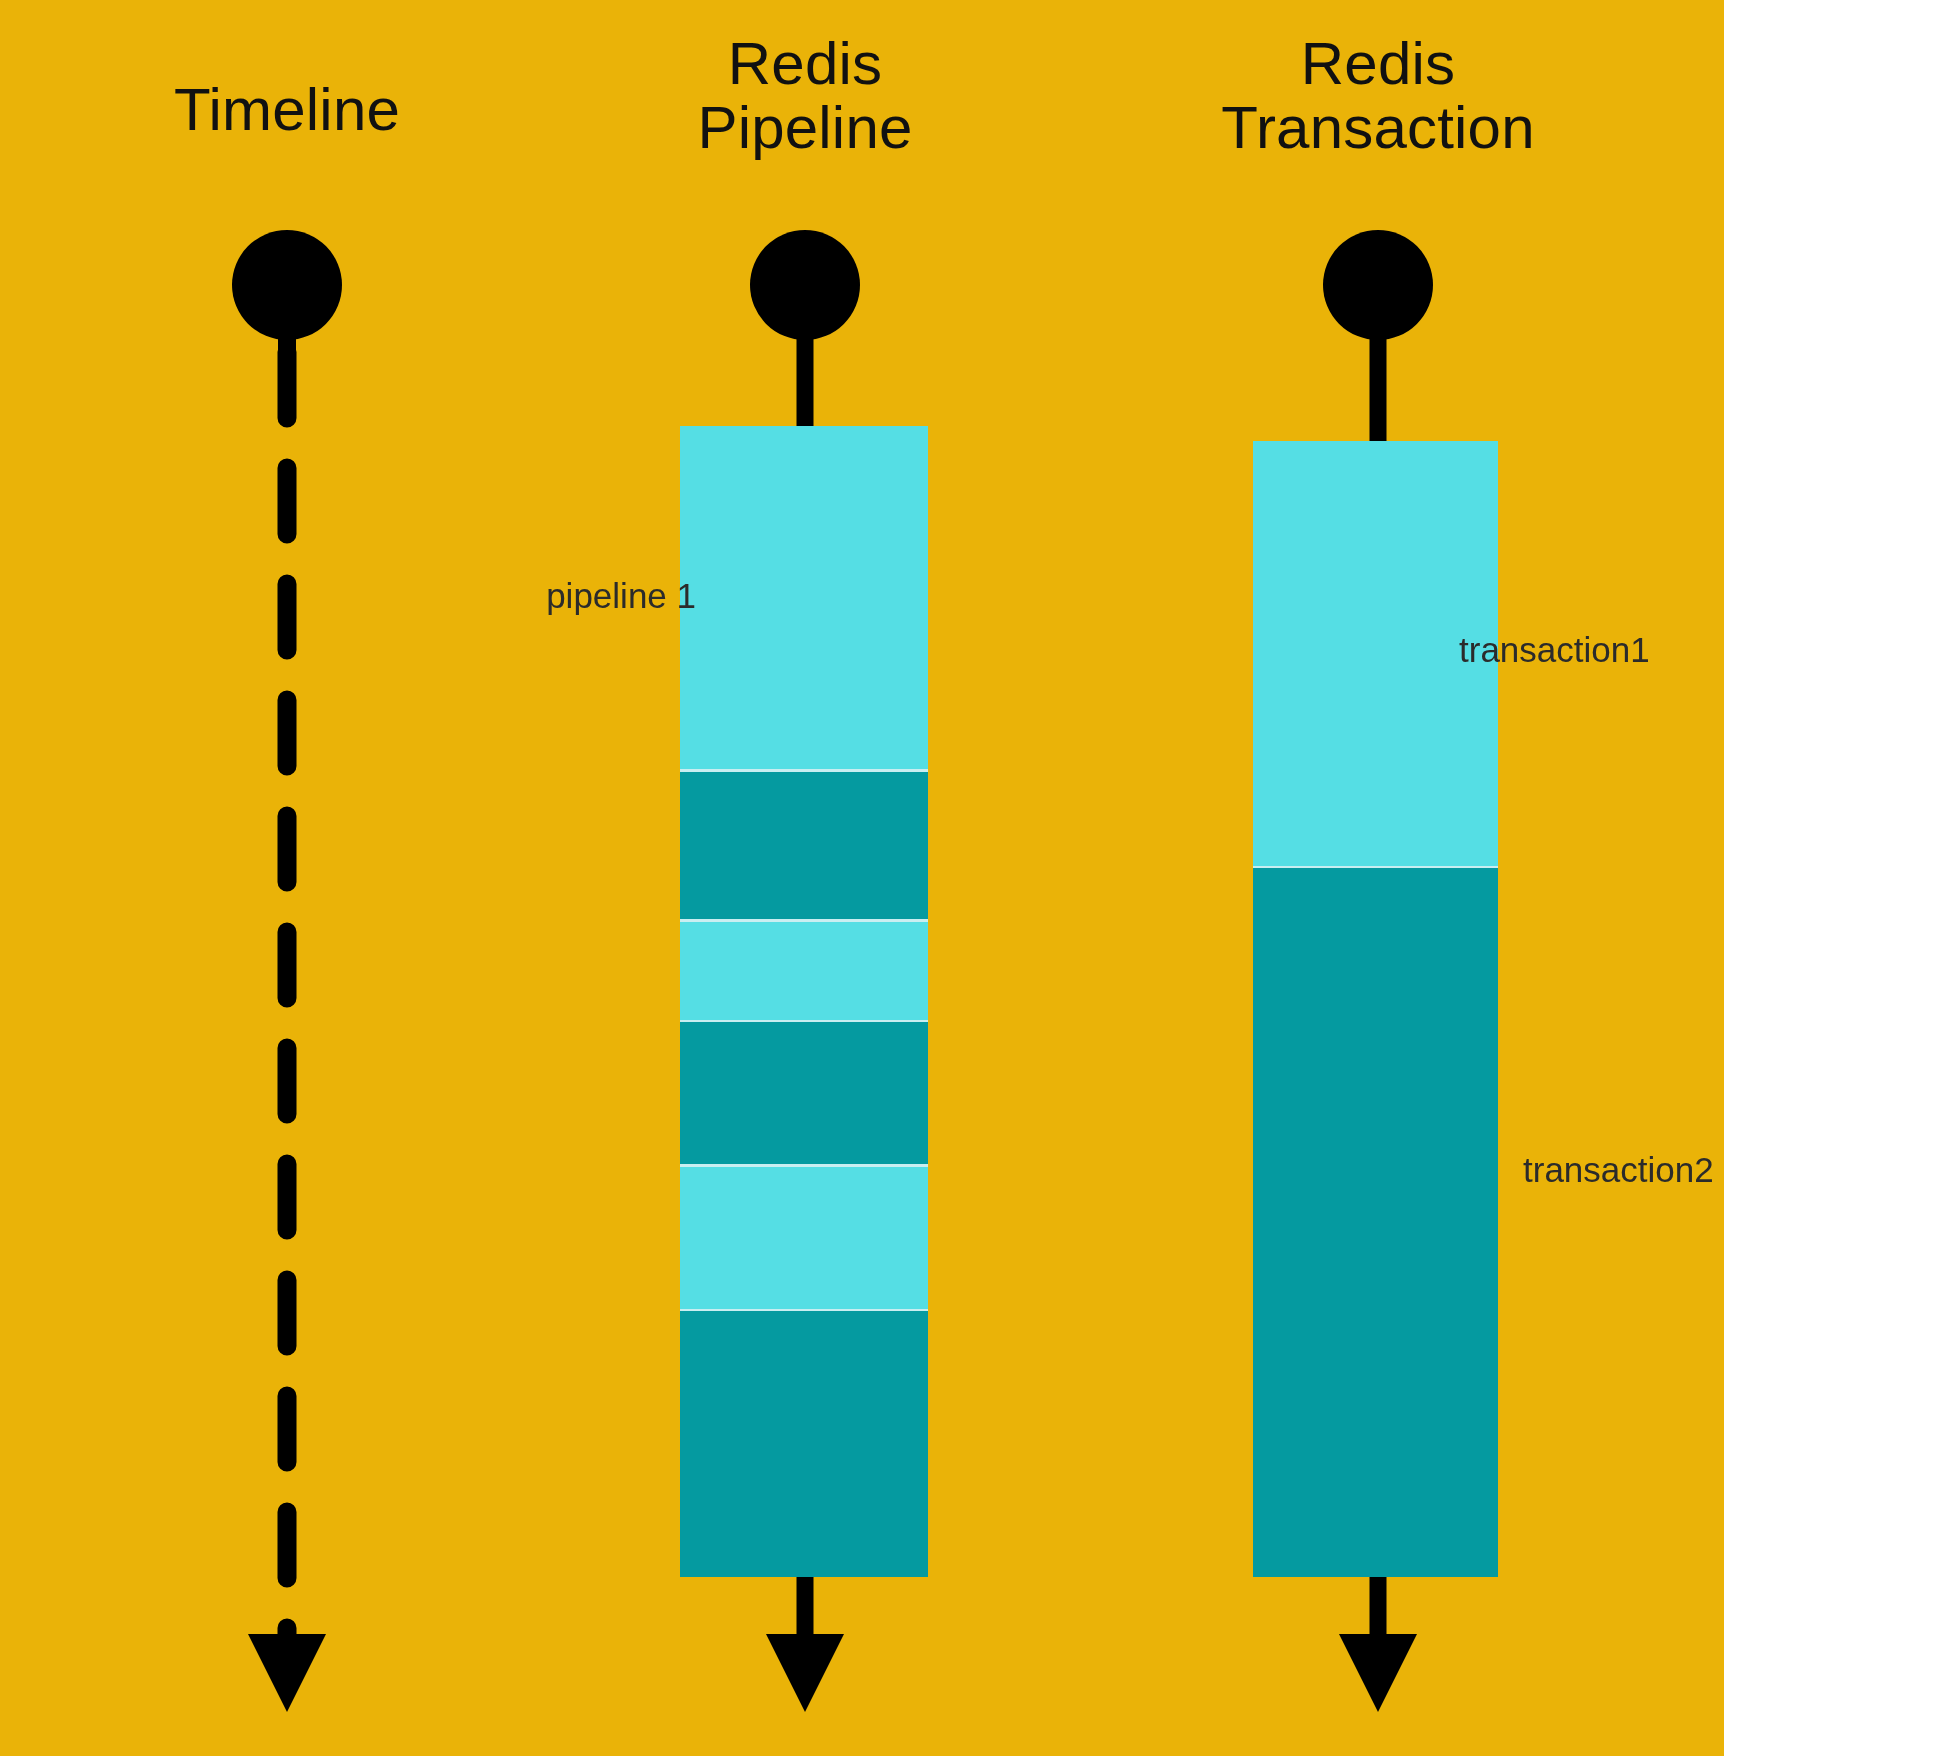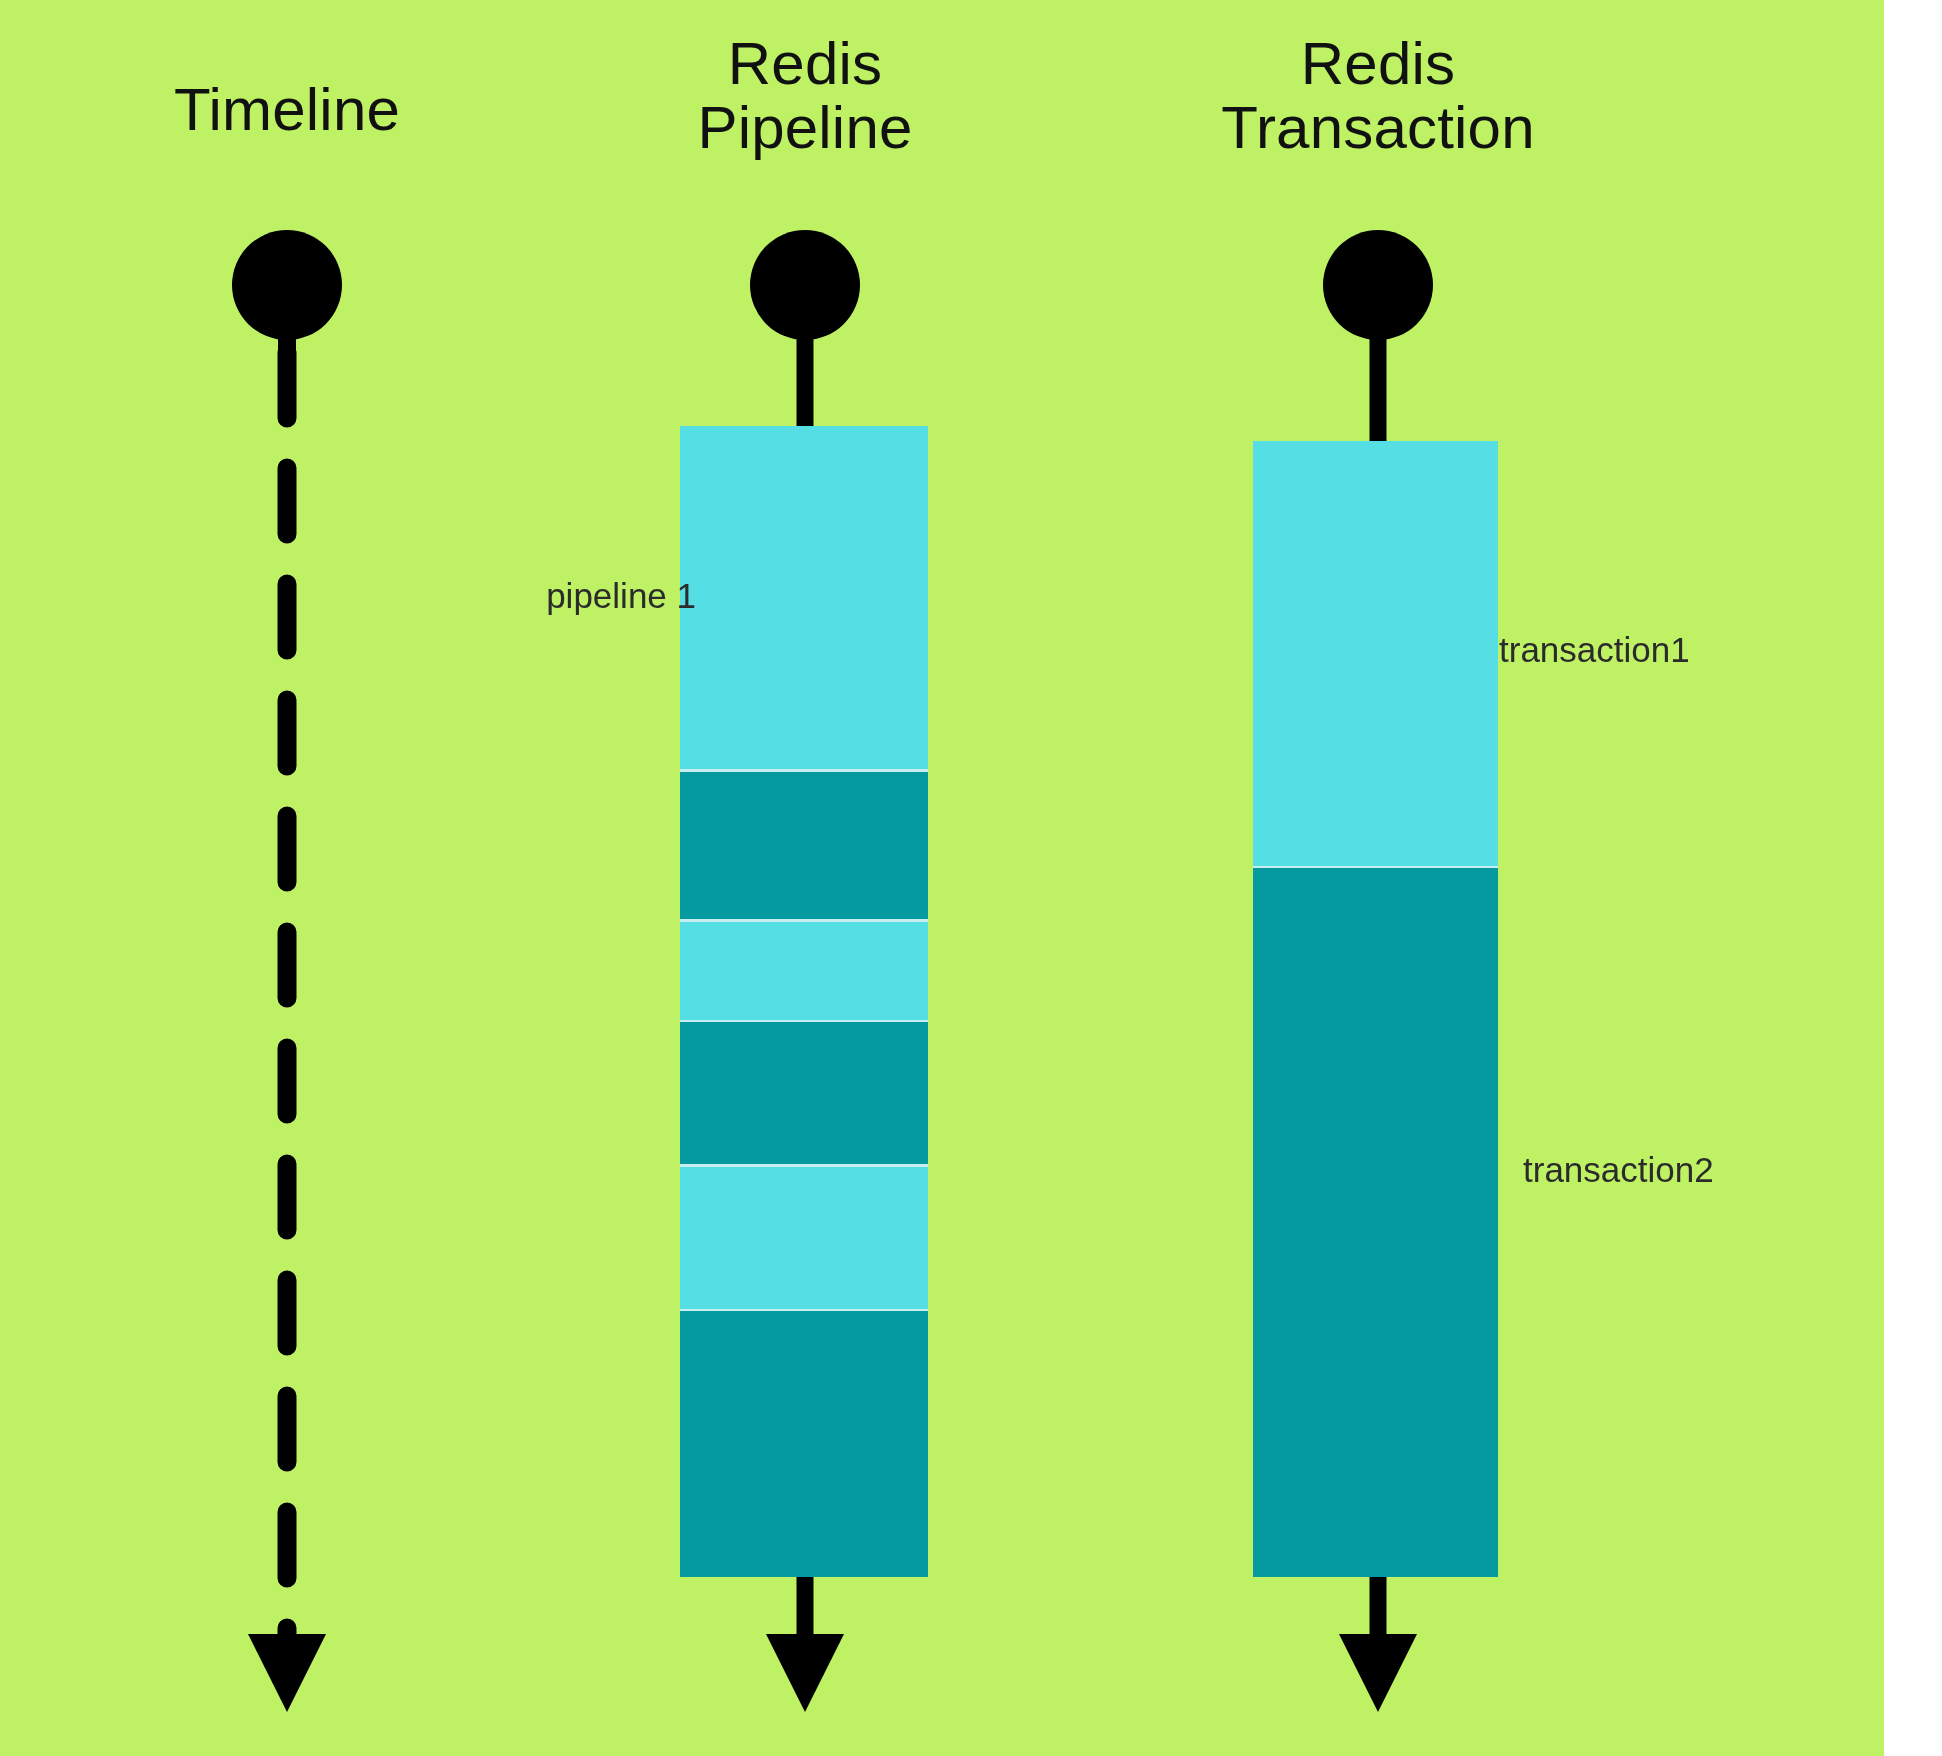--- a/index.html
+++ b/index.html
@@ -7,23 +7,23 @@
     margin: 0;
     padding: 0;
     background: #ffffff;
   }
   body {
     font-family: "Liberation Sans", sans-serif;
     -webkit-font-smoothing: antialiased;
   }
   #stage {
     position: relative;
-    width: 1884px;
+    width: 1724px;
     height: 1756px;
-    background: #bef264;
+    background: #eab308;
     overflow: hidden;
   }
   .diagram-svg {
     position: absolute;
     left: 0;
     top: 0;
     width: 1942px;
     height: 1756px;
   }
   .col-title {
@@ -68,21 +68,20 @@
     width: 548px;
   }
   #label-pipeline-2 {
     left: 148px;
     top: 828px;
     width: 548px;
   }
   #label-transaction-1 {
     left: 1459px;
     top: 632px;
-    margin-left: 40px;
   }
   #label-transaction-2 {
     left: 1523px;
     top: 1152px;
   }
 </style>
 </head>
 <body>
 
 <div id="stage">

